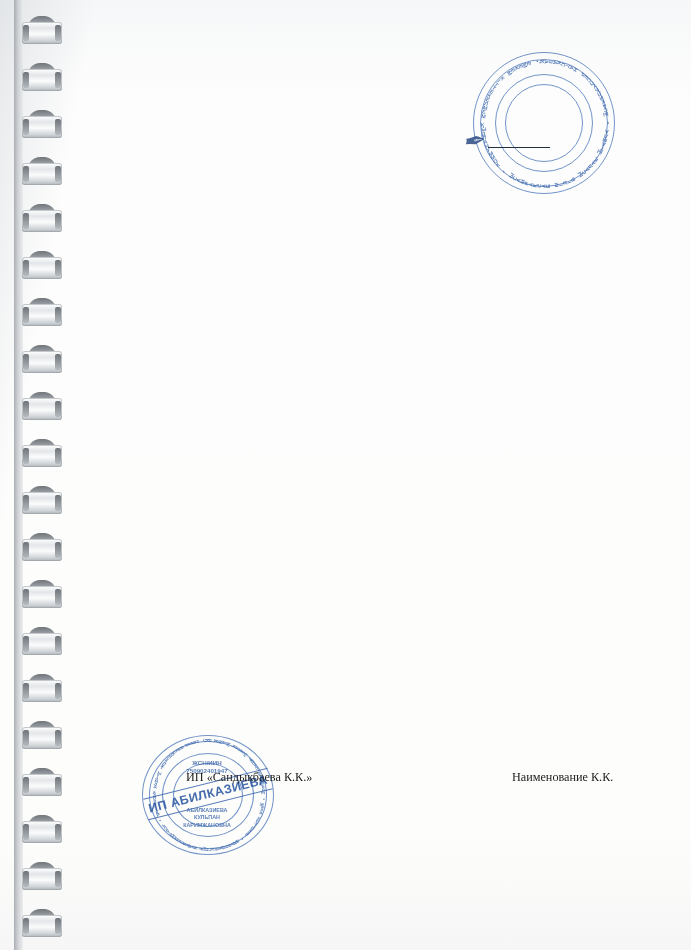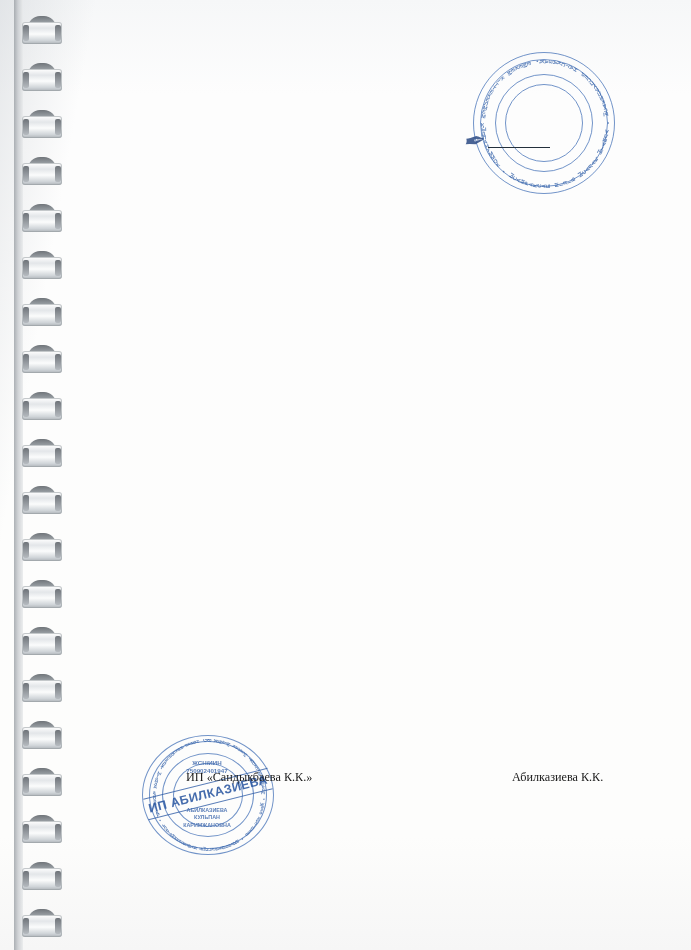--- a/index.html
+++ b/index.html
@@ -650,21 +650,21 @@
     </div>
     <div class="ip-band">ИП АБИЛКАЗИЕВА</div>
     <div class="ip-inner-txt2">
       <div>АБИЛКАЗИЕВА</div>
       <div>КУЛЬПАН</div>
       <div>КАРИМЖАНОВНА</div>
     </div>
   </div>
 
   <div class="sign-left">ИП «Сандыкбаева К.К.»</div>
-  <div class="sign-right">Абилказиева К.К.</div>
+  <div class="sign-right">Наименование К.К.</div>
 
   <div id="page-shade"></div>
 </div>
 
 <div id="binding">
   <div class="gutter-shadow"></div>
 <div class="ring" style="top: 16px;">
       <div class="tip"></div>
       <div class="band"></div>
       <div class="notchL"></div>

